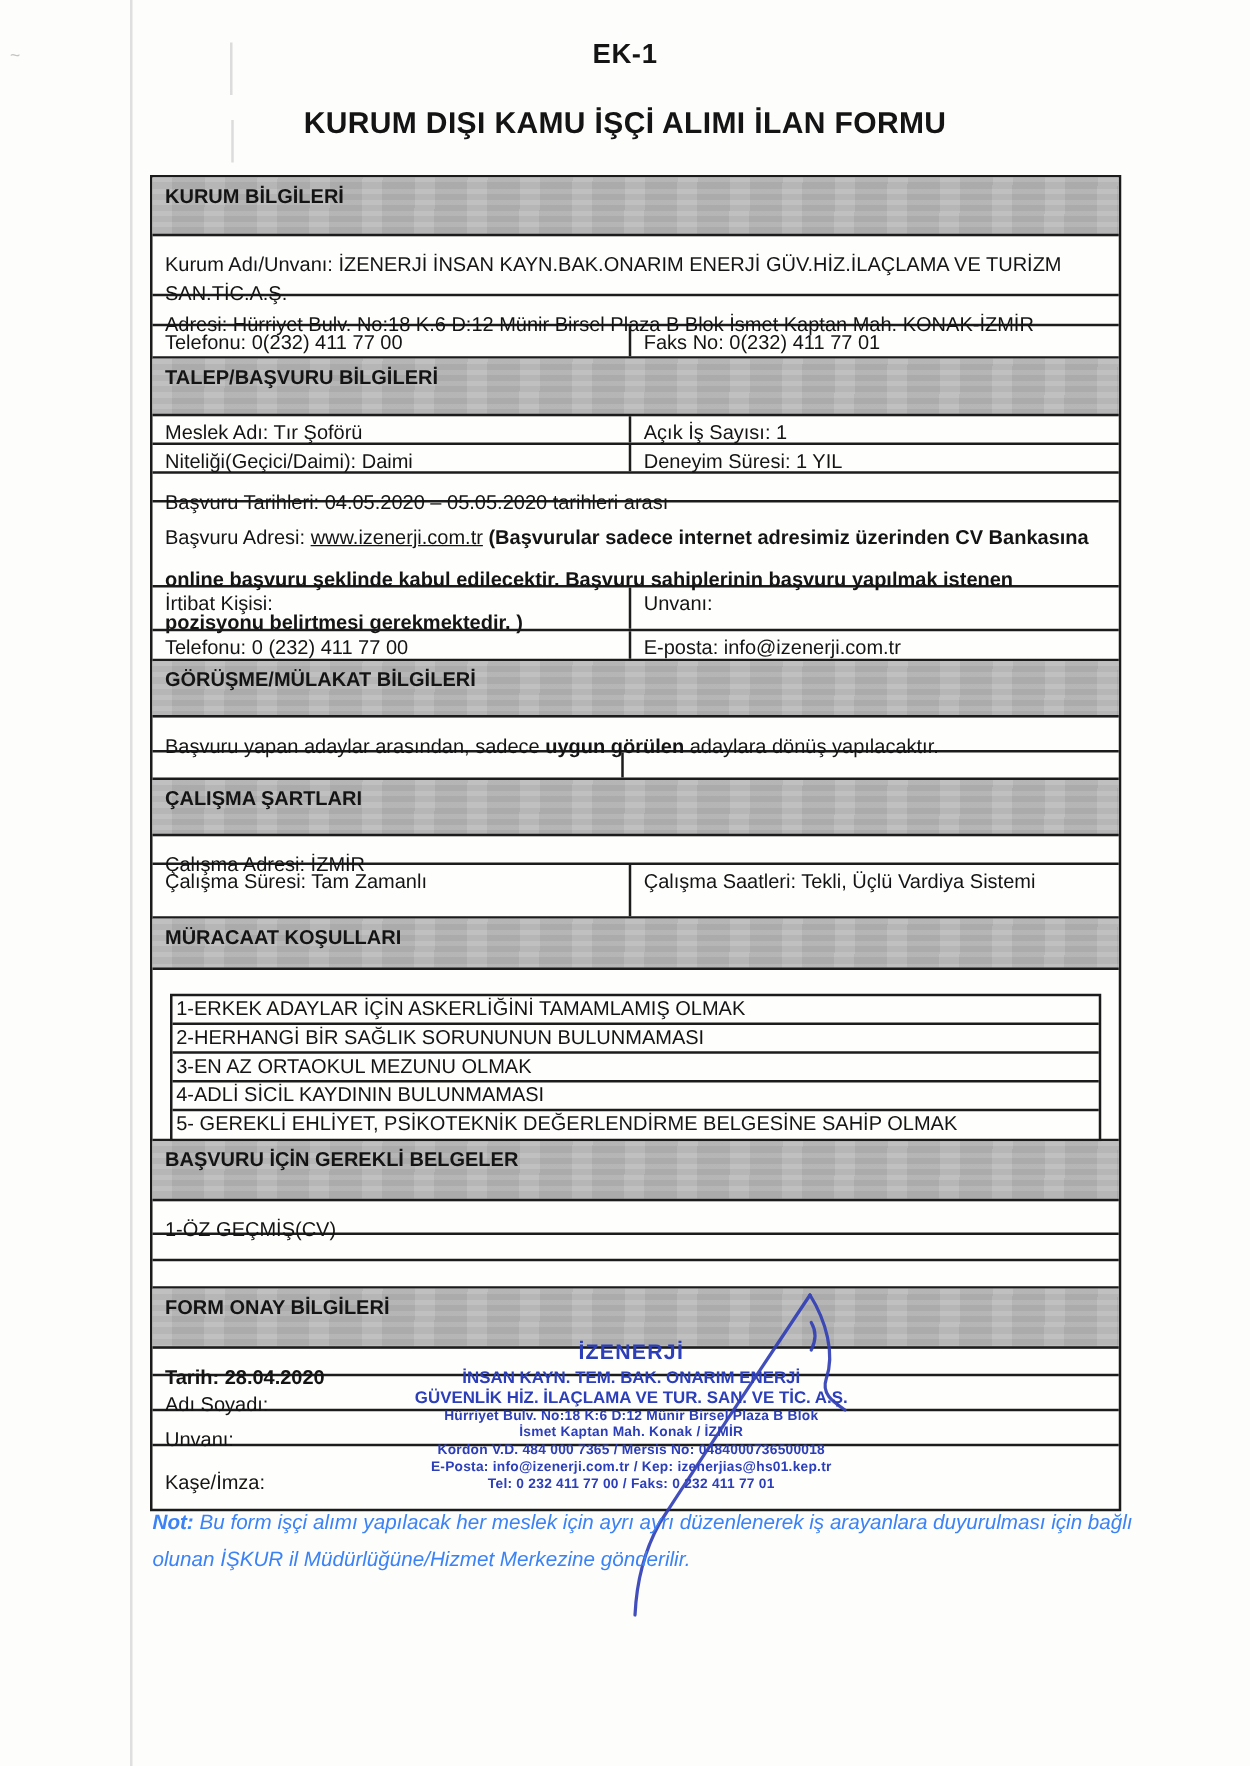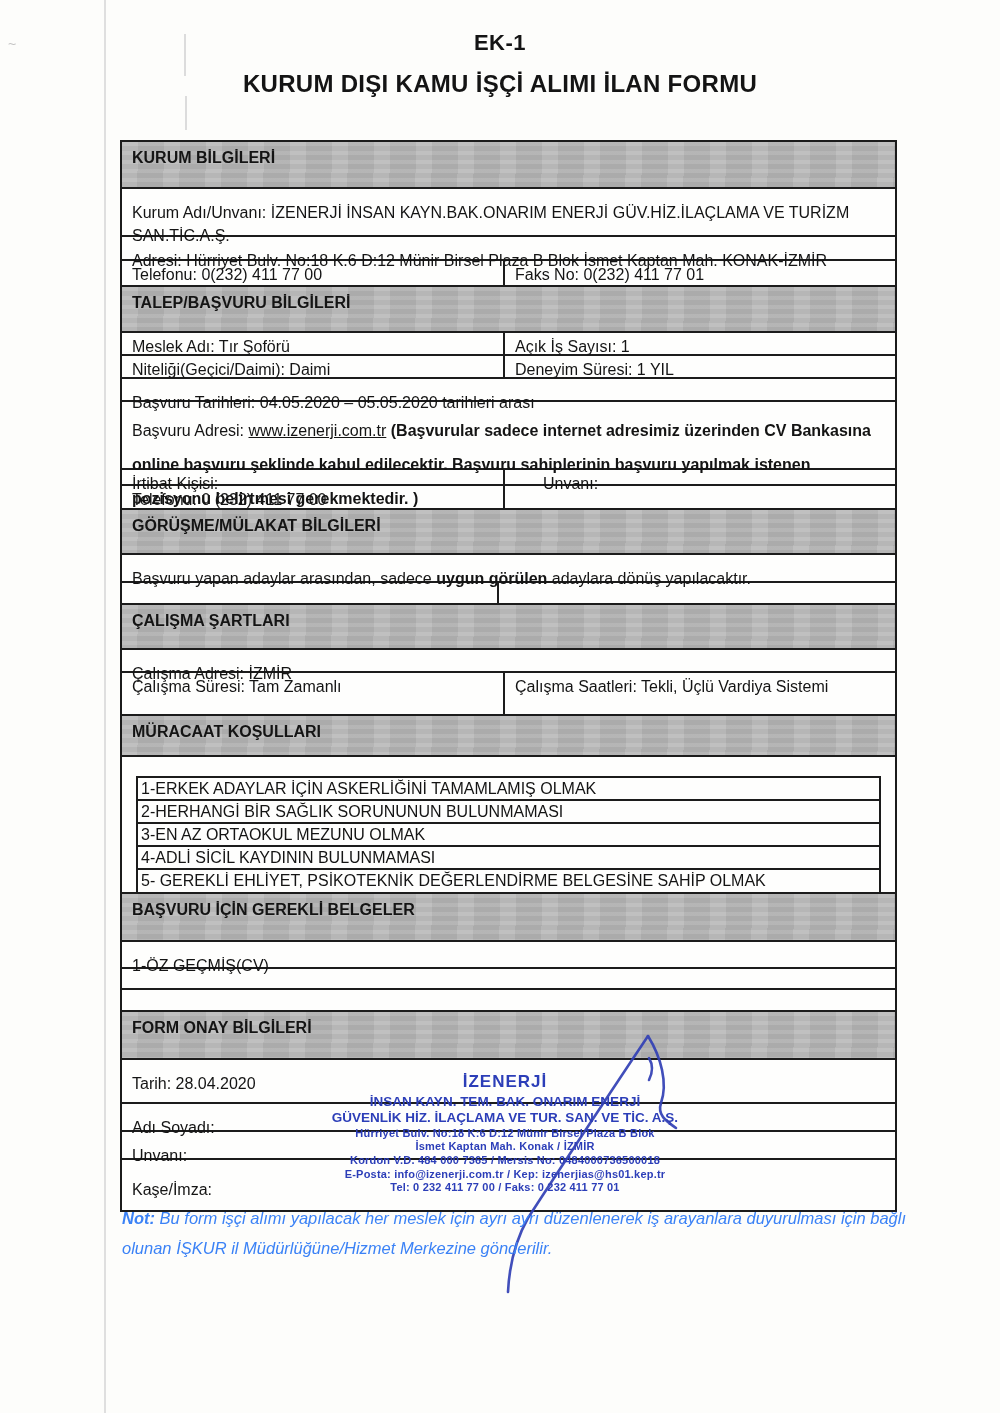--- a/index.html
+++ b/index.html
@@ -10,21 +10,21 @@
     font-family:"Liberation Sans", sans-serif; color:#141414;
   }
   
   .scan-edge { position:absolute; left:104px; top:0; width:2px; height:1413px;
     background:#cfcfcf; opacity:.65; }
   .scan-dash { position:absolute; width:2px; background:#dcdcdc; }
   .scan-tilde { position:absolute; left:8px; top:36px; color:#c4c4c4; font-size:14px; }
 
   .ek-label { position:absolute; left:0; top:30px; width:1000px; text-align:center;
     font-size:22px; font-weight:700; letter-spacing:.5px; }
-  .doc-title { position:absolute; left:0; top:70px; width:1000px; text-align:center;
+  .doc-title { position:absolute; left:0; top:85px; width:1000px; text-align:center;
     font-size:24px; font-weight:700; letter-spacing:.3px; }
 
   .doc-table { position:absolute; left:120px; top:140px; width:777px;
     border:2px solid #1b1b1b; background:#fefefd; }
   .row { position:relative; display:flex; align-items:flex-start;
     border-bottom:2px solid #1c1c1c; font-size:16px; line-height:23px; }
   .row.last { border-bottom:none; }
   .sec { display:block; font-weight:700; padding:4px 10px;
     background-image:
       repeating-linear-gradient(91deg, rgba(255,255,255,.10) 0 16px, rgba(0,0,0,.02) 16px 42px),
@@ -97,27 +97,28 @@
     <div class="row" style="height:23px;">
       <div class="f">Başvuru Tarihleri: 04.05.2020 – 05.05.2020 tarihleri arası</div>
     </div>
 
     <div class="row" style="height:68px;">
       <div class="f" style="line-height:34px;">
         <span>Başvuru Adresi:  </span><span class="link">www.izenerji.com.tr</span><span class="b"> (Başvurular sadece internet adresimiz üzerinden CV Bankasına online başvuru şeklinde kabul edilecektir. Başvuru sahiplerinin başvuru yapılmak istenen pozisyonu belirtmesi gerekmektedir. )</span>
       </div>
     </div>
 
-    <div class="row" style="height:16px;gap:28px;">
+    <div class="row" style="height:35px;">
       <div class="cl">İrtibat Kişisi:</div>
       <div class="cr">Unvanı:</div>
     </div>
 
     <div class="row" style="height:24px;">
       <div class="cl">Telefonu: 0 (232) 411 77 00</div>
+      <div class="cr">E-posta: info@izenerji.com.tr</div>
     </div>
 
     <div class="row sec" style="height:45px;">GÖRÜŞME/MÜLAKAT BİLGİLERİ</div>
 
     <div class="row" style="height:28px;">
       <div class="f">
         <span>Başvuru yapan adaylar arasından, sadece </span><span class="b">uygun görülen</span><span> adaylara dönüş yapılacaktır.</span>
       </div>
     </div>
 
@@ -159,21 +160,21 @@
 
     <div class="row" style="height:21px;">
         <div class="f"></div>
       </div>
     <div class="row" style="height:22px;">
         <div class="f"></div>
       </div>
 
     <div class="row sec" style="height:48px;">FORM ONAY BİLGİLERİ</div>
 
-    <div class="row" style="height:44px;">
+    <div class="row" style="height:22px;font-weight:bold;">
       <div class="f">Tarih: 28.04.2020</div>
     </div>
 
     <div class="row" style="height:28px;">
       <div class="f">Adı Soyadı:</div>
     </div>
 
     <div class="row" style="height:28px;">
       <div class="f">Unvanı:</div>
     </div>

